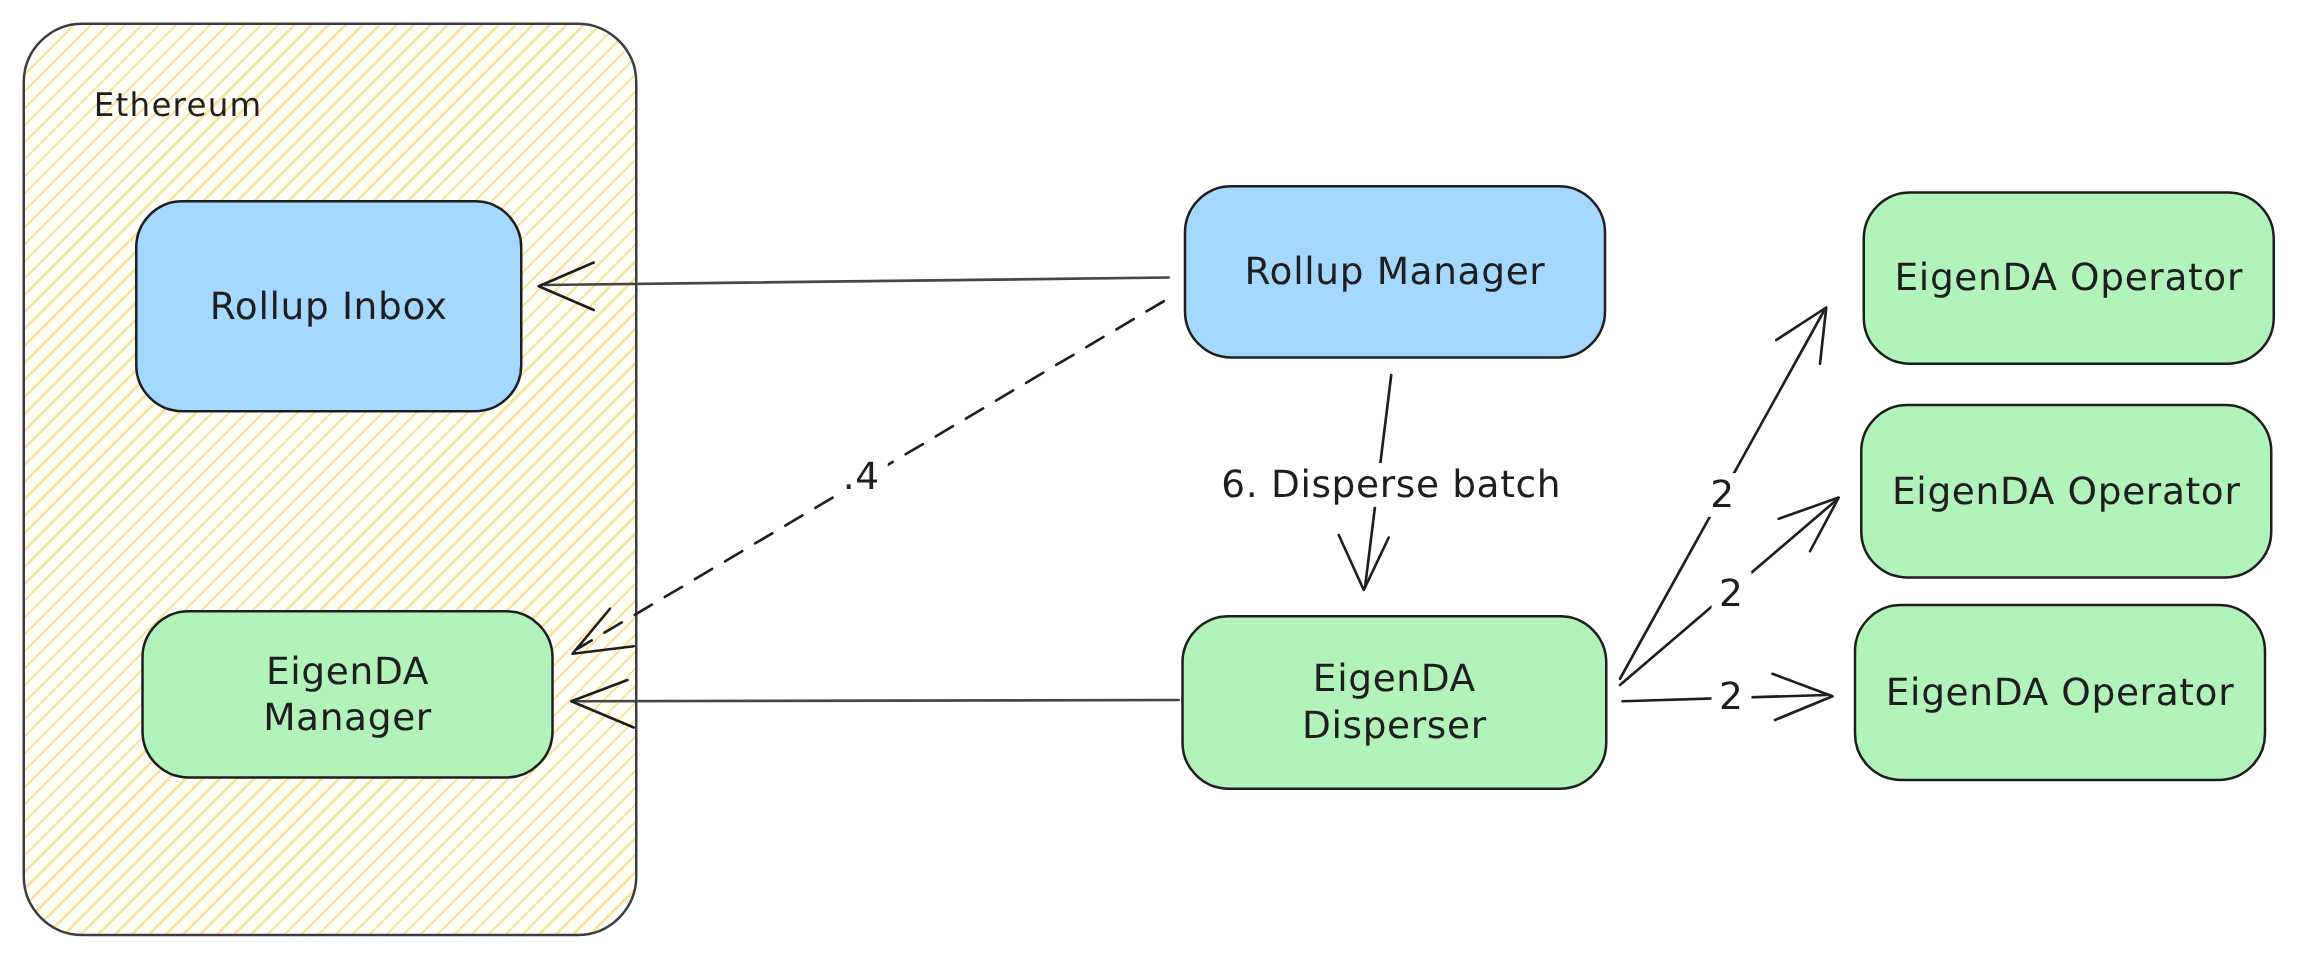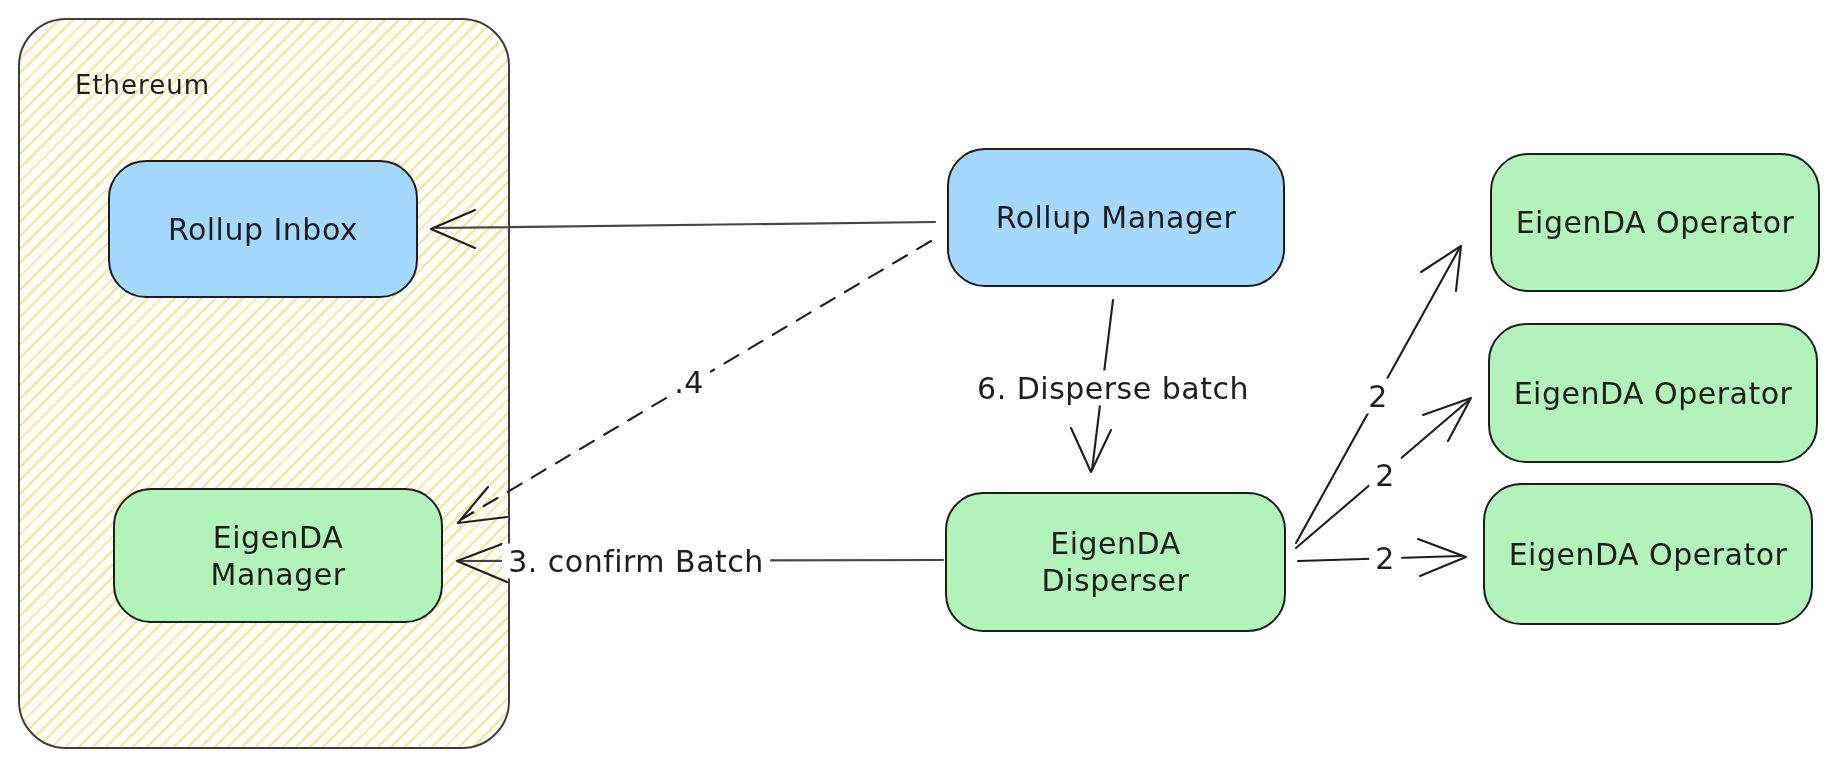--- a/index.html
+++ b/index.html
@@ -37,21 +37,21 @@
 </style>
 </head>
 <body>
 
 <div class="canvas">
 
   <div class="container-box">
     <div class="container-label">Ethereum</div>
   </div>
 
-  <div class="node blue" style="left:108px;top:160px;width:310px;height:138px;">
+  <div class="node blue" style="left:108px;top:160px;width:310px;height:170px;">
     <span>Rollup Inbox</span>
   </div>
 
   <div class="node green" style="left:113px;top:488px;width:330px;height:135px;">
     <span>EigenDA
 Manager</span>
   </div>
 
   <div class="node blue" style="left:947px;top:148px;width:338px;height:139px;">
     <span>Rollup Manager</span>
@@ -95,16 +95,15 @@
     <path d="M 488 487 L 458 523 L 507 517"></path>
 
     <path class="gray" d="M 935 222 L 436 228"></path>
     <path d="M 475 210 L 431 229 L 475 248"></path>
   </svg>
 
   <div class="edge-label" style="left:1113px;top:388px;">6. Disperse batch</div>
   <div class="edge-label" style="left:1378px;top:396px;">2</div>
   <div class="edge-label" style="left:1385px;top:475px;">2</div>
   <div class="edge-label" style="left:1385px;top:558px;">2</div>
-  <div class="edge-label" style="left:636px;top:561px;">3. confirm Batch</div>
   <div class="edge-label" style="left:689px;top:382px;">.4</div>
 
 </div>
 
 </body></html>

